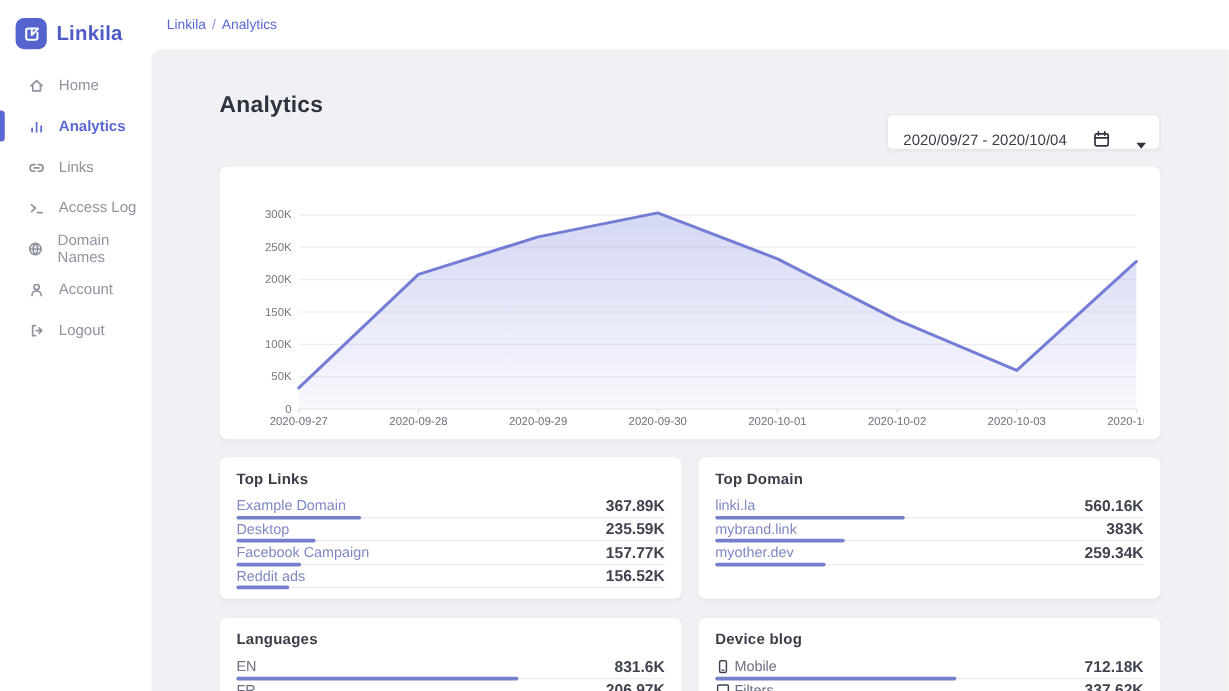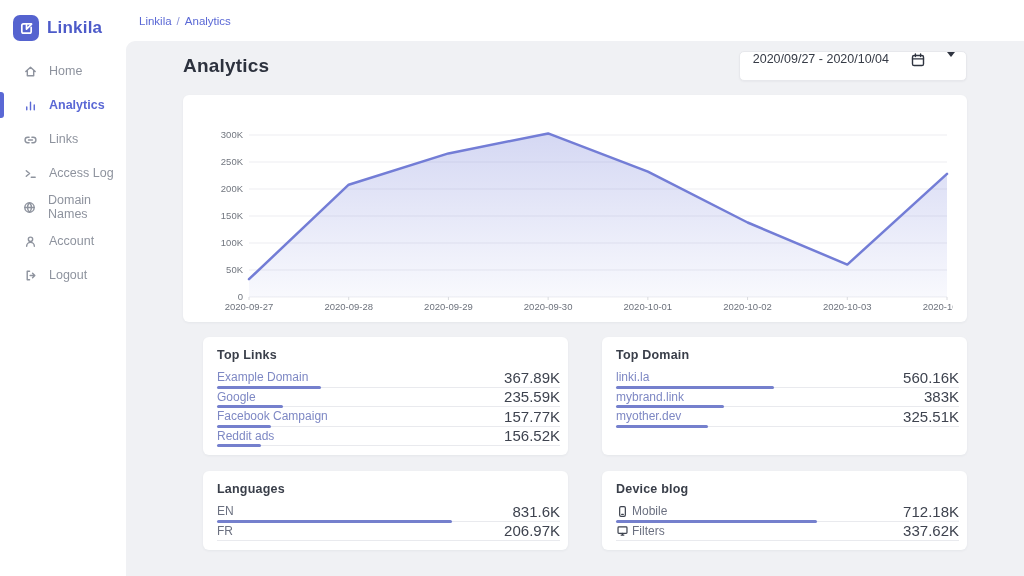--- a/index.html
+++ b/index.html
@@ -20,33 +20,33 @@
   
   .topbar { position:absolute; left:126px; top:0; right:0; height:41px; background:#ffffff; display:flex; align-items:center; z-index:2; }
   .breadcrumb { margin-left:13px; font-size:11.5px; color:#5a68d5; display:flex; gap:5px; }
   .breadcrumb .crumb { cursor:pointer; }
   .breadcrumb .sep { color:#8a93d8; }
 
   
   .main { position:absolute; left:126px; top:41px; right:0; bottom:0; background:#f0f1f4; border-top-left-radius:9px; padding:10px 57px 0 57px; }
   .page-header { display:flex; justify-content:space-between; align-items:center; margin-bottom:14px; }
   .page-header h1 { font-size:19px; font-weight:700; color:#2d323e; letter-spacing:.2px; }
-  .datebox { display:flex; align-items:flex-start; gap:21px; background:#ffffff; border:1px solid #e7e8ec; border-radius:5px; height:30px; padding:0 11px 0 13px; font-family:inherit; font-size:12.5px; color:#363b46; cursor:pointer; box-shadow:0 1px 2px rgba(25,30,50,.04); }
+  .datebox { display:flex; align-items:flex-end; gap:21px; background:#ffffff; border:1px solid #e7e8ec; border-radius:5px; height:30px; padding:0 11px 0 13px; font-family:inherit; font-size:12.5px; color:#363b46; cursor:pointer; box-shadow:0 1px 2px rgba(25,30,50,.04);margin-top:44px; }
   .datebox .caret { width:0; height:0; border-left:4px solid transparent; border-right:4px solid transparent; border-top:5px solid #2f3440; }
 
   .card { background:#ffffff; border-radius:6px; box-shadow:0 1px 3px rgba(25,30,50,.05); }
   .chart-card { height:227px; padding:12px 14px 6px 14px; }
 
   .cards-grid { display:grid; grid-template-columns:1fr 1fr; gap:16px 14px; margin-top:15px; }
-  .stat-card { padding:11px 8px 9px 14px;margin-left:20px; }
+  .stat-card { padding:11px 14px 9px 14px; }
   .stat-card h3 { font-size:12.5px; font-weight:700; color:#393e49; margin-bottom:6px; letter-spacing:.2px; }
   .row { position:relative; display:flex; justify-content:space-between; align-items:center; height:19.5px; border-bottom:1px solid #e9eaee; }
   .row .lbl { font-size:12px; color:#6b7080; display:flex; align-items:center; gap:3px; white-space:nowrap; }
   .row .lbl.link { color:#7e88c4; cursor:pointer; }
-  .row .val { font-size:15px; font-weight:400; color:#3e434f; }
+  .row .val { font-size:13px; font-weight:700; color:#3e434f; }
   .row .bar { position:absolute; left:0; bottom:-2px; height:3px; border-radius:2px; background:#7580cd; }
 
   svg.icon { display:block; }
 </style>
 </head>
 <body>
 
 <div class="app">
 
   <aside class="sidebar">
@@ -192,21 +192,21 @@
           <h3>Top Links</h3>
           <div class="row">
             <span class="lbl link">
               <span>Example Domain</span>
             </span>
             <span class="val">367.89K</span>
             <span class="bar" style="width:103.7px"></span>
           </div>
           <div class="row">
             <span class="lbl link">
-              <span>Google</span>
+              <span>Desktop</span>
             </span>
             <span class="val">235.59K</span>
             <span class="bar" style="width:66.4px"></span>
           </div>
           <div class="row">
             <span class="lbl link">
               <span>Facebook Campaign</span>
             </span>
             <span class="val">157.77K</span>
             <span class="bar" style="width:53.9px"></span>
@@ -232,21 +232,21 @@
             <span class="lbl link">
               <span>mybrand.link</span>
             </span>
             <span class="val">383K</span>
             <span class="bar" style="width:108.0px"></span>
           </div>
           <div class="row">
             <span class="lbl link">
               <span>myother.dev</span>
             </span>
-            <span class="val">325.51K</span>
+            <span class="val">259.34K</span>
             <span class="bar" style="width:91.8px"></span>
           </div>
         </section>
         <section class="card stat-card">
           <h3>Languages</h3>
           <div class="row">
             <span class="lbl">
               <span>EN</span>
             </span>
             <span class="val">831.6K</span>

